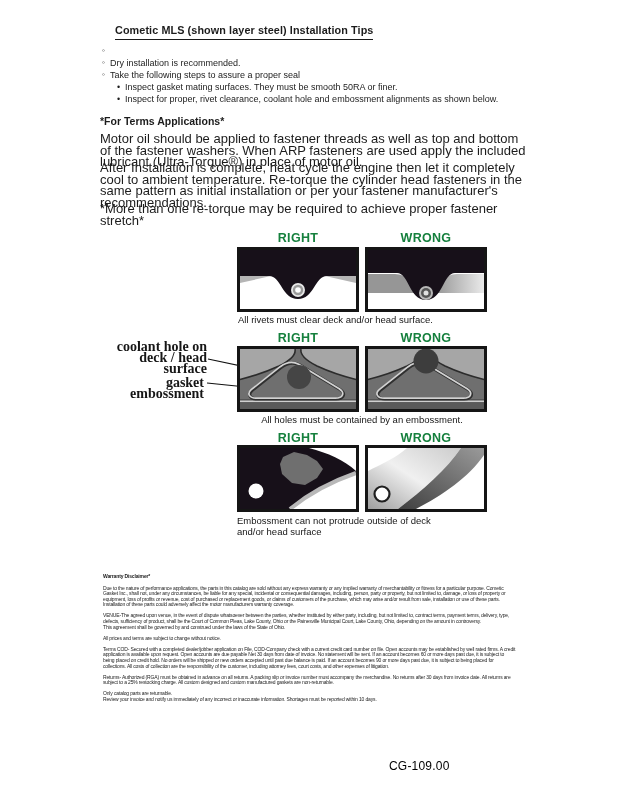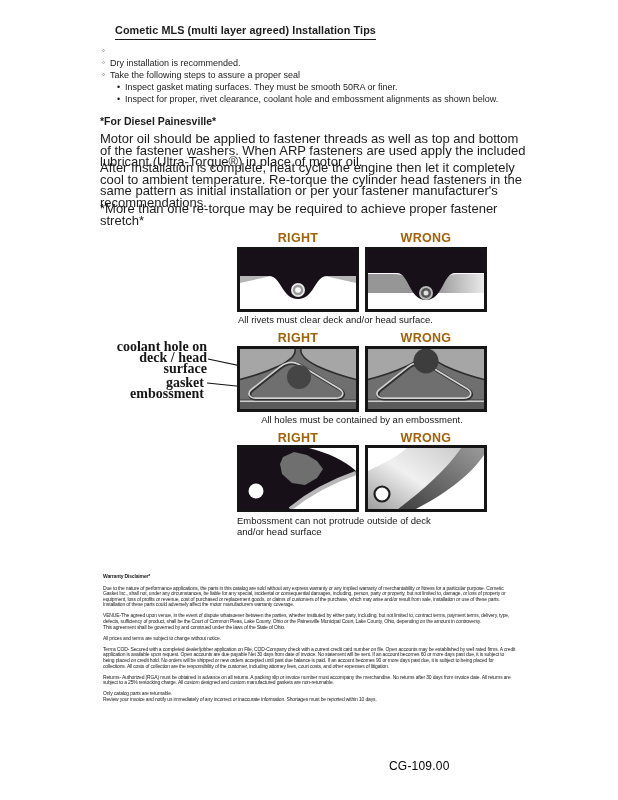--- a/index.html
+++ b/index.html
@@ -15,37 +15,37 @@
   .bullets{left:102px;top:45px;width:440px;font-size:9px;line-height:12px;}
   .b-row{display:flex;}
   .b-marker{width:8px;flex:none;text-align:left;}
   .b-marker.circ{font-size:8px;}
   .sub{margin-left:15px;}
   .diesel-h{left:100px;top:115px;font-size:10.5px;font-weight:bold;}
   .para{left:100px;width:432px;font-size:13px;line-height:11.5px;}
   .p1{top:133px;}
   .p2{top:162px;}
   .pnote{top:203px;}
-  .dlabel{width:122px;text-align:center;font-size:12.5px;font-weight:bold;color:#a16207;letter-spacing:.3px;}
+  .dlabel{width:122px;text-align:center;font-size:12.5px;font-weight:bold;color:#15803d;letter-spacing:.3px;}
   .caption{font-size:9.5px;font-weight:normal;color:#161616;}
   .cap-center{width:250px;text-align:center;}
   .side-label{font-size:14px;font-weight:bold;line-height:11px;text-align:right;color:#161616;font-family:Liberation Serif, serif;}
   .legal{left:103px;top:574px;width:413px;font-size:5px;line-height:5.6px;letter-spacing:-.15px;color:#222;}
   .legal h4{font-size:5px;margin:0 0 6px 0;}
   .legal p{margin:0 0 5.5px 0;}
   .legal p.mb0{margin-bottom:0;}
   .footer-code{left:389px;top:759px;font-size:12px;color:#000000;letter-spacing:.2px;}
   svg{display:block;}
 </style>
 </head>
 <body>
 
 <div class="page">
 
-  <div class="abs title">Cometic MLS (multi layer agreed) Installation Tips</div>
+  <div class="abs title">Cometic MLS (shown layer steel) Installation Tips</div>
 
   <div class="abs bullets">
     <div class="b-row">
       <span class="b-marker circ">◦</span>
     </div>
     <div class="b-row">
       <span class="b-marker circ">◦</span>
       <span>Dry installation is recommended.</span>
     </div>
     <div class="b-row">
@@ -57,21 +57,21 @@
         <span class="b-marker">•</span>
         <span>Inspect gasket mating surfaces.  They must be smooth 50RA or finer.</span>
       </div>
       <div class="b-row">
         <span class="b-marker">•</span>
         <span>Inspect for proper, rivet clearance, coolant hole and embossment alignments as shown below.</span>
       </div>
     </div>
   </div>
 
-  <div class="abs diesel-h">*For Diesel Painesville*</div>
+  <div class="abs diesel-h">*For Terms Applications*</div>
   <div class="abs para p1">Motor oil should be applied to fastener threads as well as top and bottom of the fastener washers. When ARP fasteners are used apply the included lubricant (Ultra-Torque®) in place of motor oil.</div>
   <div class="abs para pnote">*More than one re-torque may be required to achieve proper fastener stretch*</div>
   <div class="abs para p2">After Installation is complete, heat cycle the engine then let it completely cool to ambient temperature. Re-torque the cylinder head fasteners in the same pattern as initial installation or per your fastener manufacturer's recommendations.</div>
 
   <div class="abs dlabel" style="left:237px;top:231px">RIGHT</div>
   <div class="abs dlabel" style="left:365px;top:231px">WRONG</div>
 
   <div class="abs" style="left:237px;top:247px">
     <svg width="122" height="65" viewBox="0 0 122 65">
       <rect x="0" y="0" width="122" height="65" fill="#ffffff"></rect>

